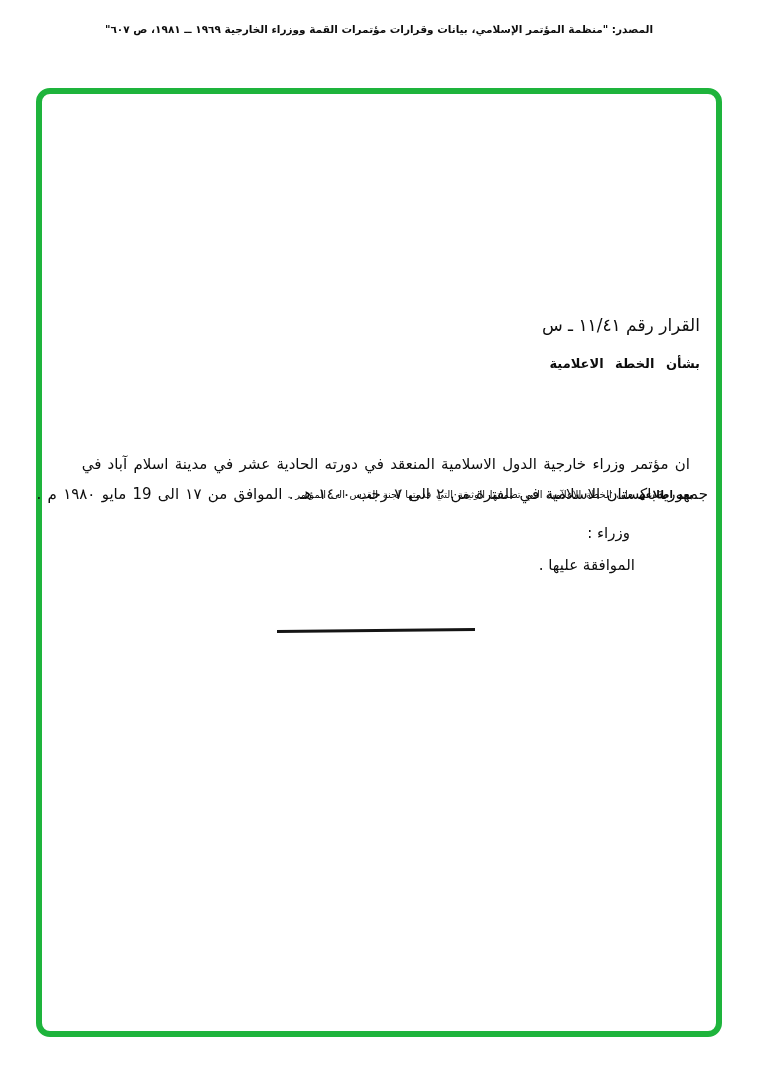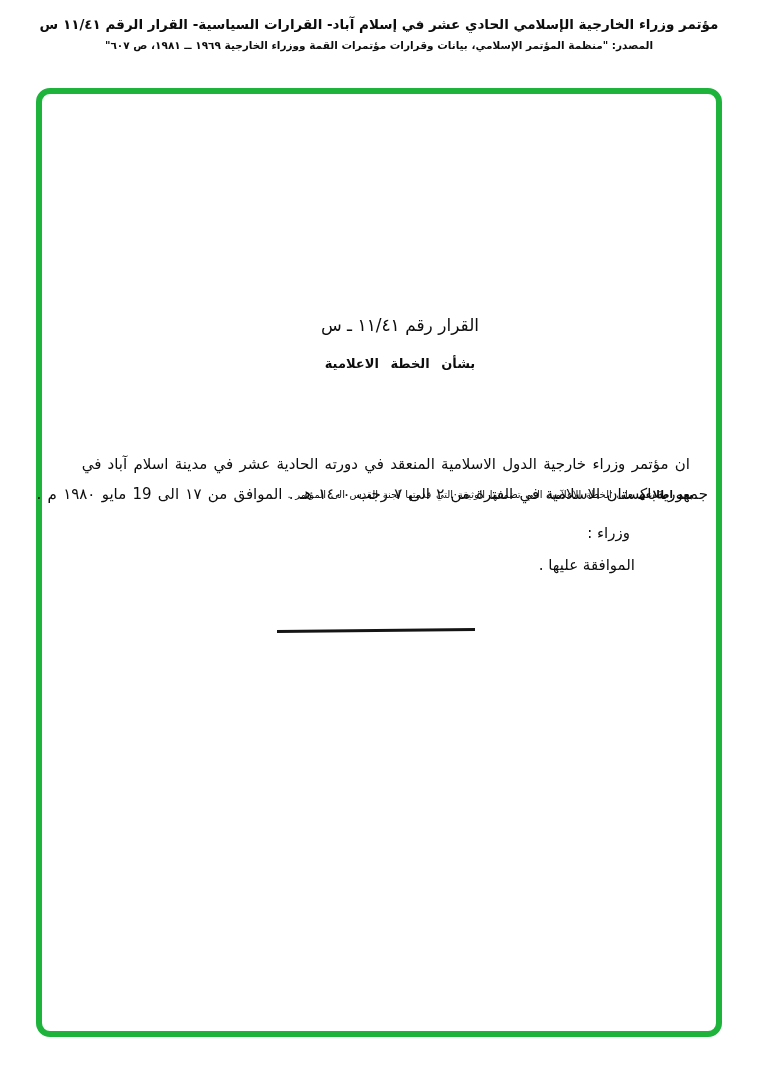--- a/index.html
+++ b/index.html
@@ -44,21 +44,20 @@
     box-sizing: border-box;
     border: 6px solid #1eb43c;
     border-radius: 14px;
     background: transparent;
   }
   .title-block {
     position: absolute;
     left: 100px;
     top: 315px;
     width: 600px;
-    text-align: center;
   }
   .title-line1 {
     font-size: 17px;
     white-space: nowrap;
   }
   .title-line2 {
     margin-top: 21px;
     font-size: 13px;
     font-weight: bold;
     word-spacing: 7px;
@@ -116,21 +115,20 @@
     width: 198px;
     height: 2.5px;
     background: #151515;
     transform: rotate(-0.6deg);
   }
 </style>
 </head>
 <body>
 
 <header class="header">
-  <div class="header-line1">مؤتمر وزراء الخارجية الإسلامي الحادي عشر في إسلام آباد- القرارات السياسية- القرار الرقم ١١/٤١ س</div>
   <div class="header-line2">المصدر: "منظمة المؤتمر الإسلامي، بيانات وقرارات مؤتمرات القمة ووزراء الخارجية ١٩٦٩ ــ ١٩٨١، ص ٦٠٧"</div>
 </header>
 
 <div class="green-box"></div>
 
 <main>
   <div class="title-block">
     <div class="title-line1">القرار رقم ١١/٤١ ـ س</div>
     <div class="title-line2">بشأن الخطة الاعلامية</div>
   </div>

